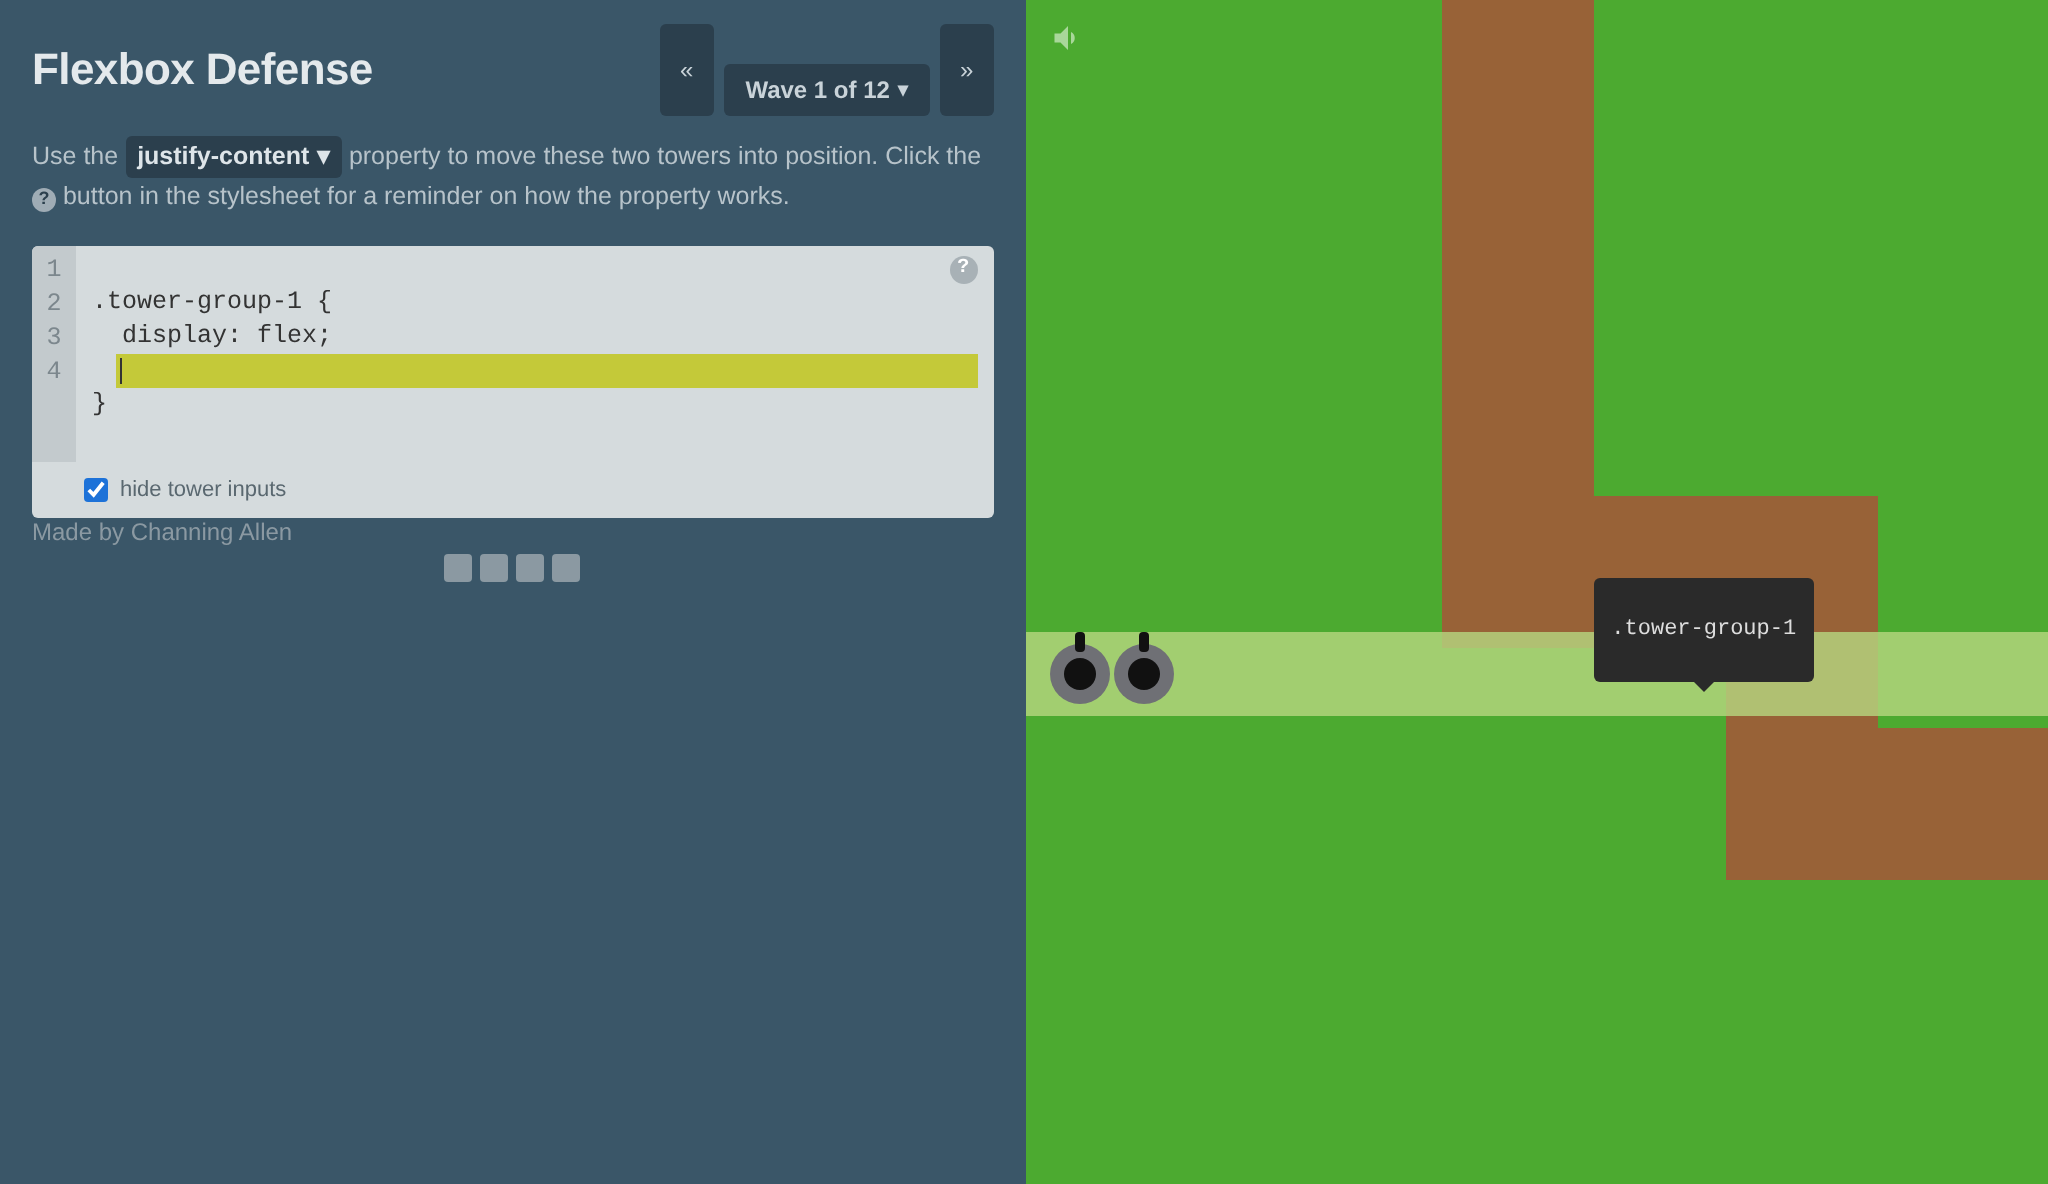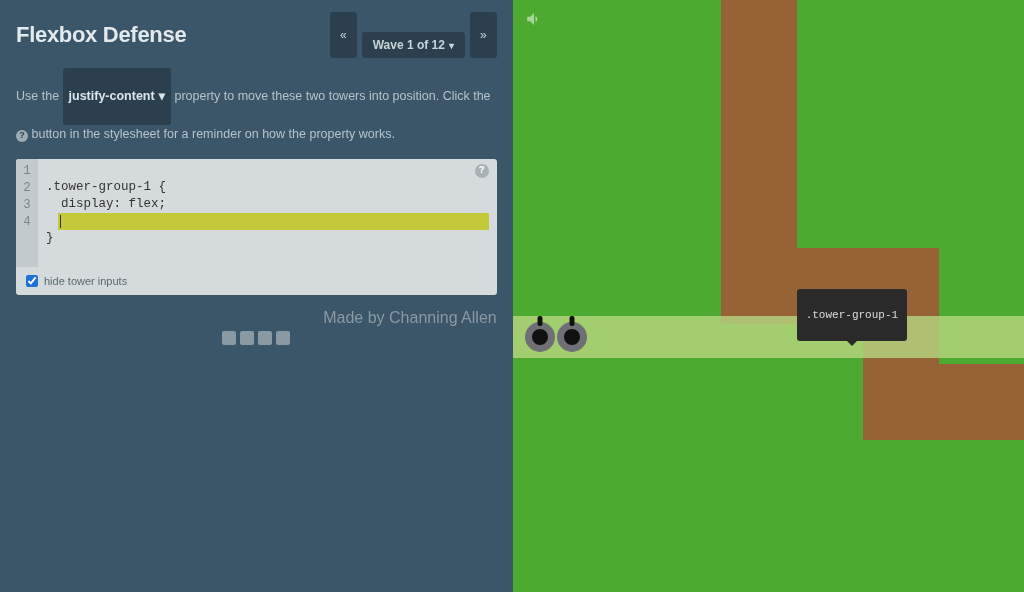--- a/index.html
+++ b/index.html
@@ -57,21 +57,21 @@
     }
     .instructions {
       font-size: 12.5px;
       line-height: 1.55;
       color: #b7c3ca;
       margin-bottom: 14px;
     }
     .prop-tag {
       background: #2b3f4d;
       border-radius: 3px;
-      padding: 19px 6px;
+      padding: 1px 6px;
       font-weight: 600;
       display: inline-flex;
       align-items: center;
       gap: 4px;
       color: #dee5e9;
     }
     .help-icon {
       display: inline-flex;
       width: 12px;
       height: 12px;
@@ -139,21 +139,21 @@
       color: #fff;
       border-radius: 50%;
       display: flex; align-items: center; justify-content: center;
       font-size: 10px; font-weight: 700;
       cursor: pointer;
     }
     .editor-footer {
       display: flex;
       justify-content: space-between;
       align-items: center;
-      padding: 8px 10px;
+      padding: 8px 26px;
     }
     .checkbox-row {
       display: flex;
       align-items: center;
       gap: 6px;
       font-size: 11px;
       color: #5a6870;
     }
     .checkbox-row input {
       accent-color: #1d72d8;
@@ -163,23 +163,22 @@
       background: #2a6086;
       color: #fff;
       border: none;
       padding: 9px 18px;
       font-size: 13px;
       border-radius: 3px;
       cursor: pointer;
       font-weight: 400;
     }
     .credits {
-      text-align: right;
-      margin-top: 14px;
-      font-size: 16px;
+      text-align: left;
+      font-size: 12px;
       color: #8b99a2;
     }
     .social-row {
       display: flex;
       justify-content: center;
       gap: 4px;
       margin-top: 4px;
     }
     .social-icon {
       width: 14px; height: 14px;

